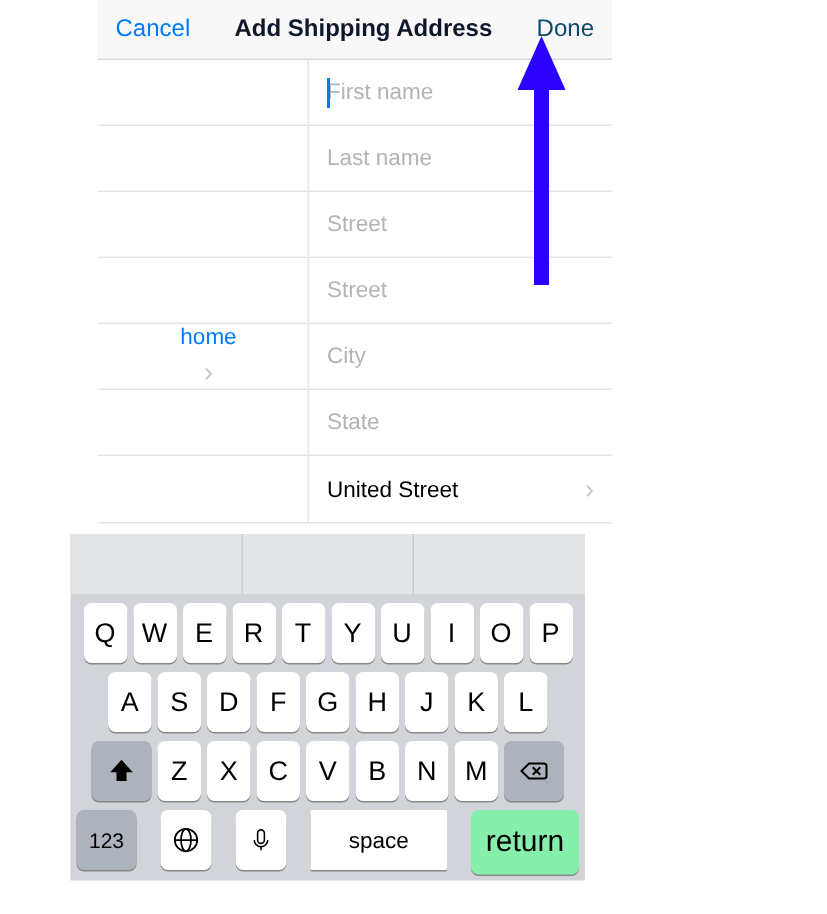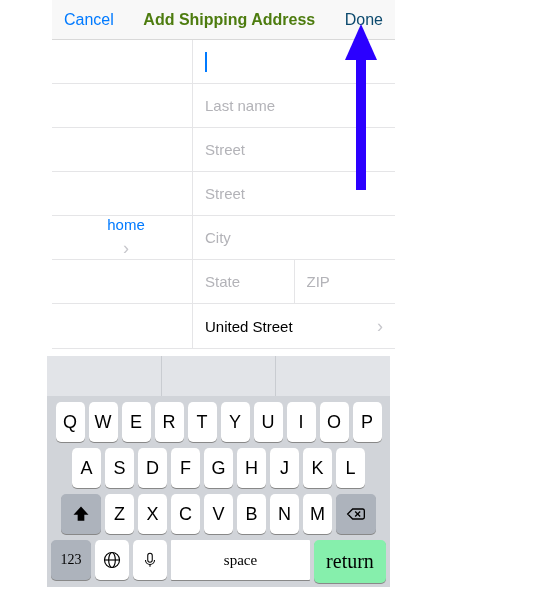--- a/index.html
+++ b/index.html
@@ -5,37 +5,37 @@
   * { box-sizing: border-box; margin: 0; padding: 0; }
   body {
     font-family: -apple-system, "Helvetica Neue", Arial, sans-serif;
     background: #fff;
     width: 551px;
     height: 609px;
     position: relative;
   }
   .phone {
     position: absolute;
-    left: 52px;
+    left: 65px;
     top: 0;
     width: 343px;
   }
   
   .navbar {
     height: 40px;
     background: #f8f8f8;
     border-bottom: 1px solid #d9d9d9;
     display: flex;
     align-items: center;
     justify-content: space-between;
     padding: 0 12px;
     font-size: 16px;
   }
   .nav-cancel { color: #007aff; cursor: pointer; }
-  .nav-title { color: #4d7c0f; font-weight: 600; }
+  .nav-title { color: #0f172a; font-weight: 600; }
   .nav-done { color: #0c4a6e; cursor: pointer; }
   
   .form {
     background: #fff;
     border-bottom: 1px solid #e5e5e7;
     position: relative;
   }
   .row {
     display: flex;
     align-items: stretch;
@@ -149,23 +149,22 @@
     cursor: pointer;
   }
   .kb-row.r2 { padding-left: 20px; padding-right: 20px; }
   .key-fn {
     background: #adb3bc;
     width: 40px;
   }
   .key-fn.shift svg, .key-fn.backspace svg { width: 20px; height: 20px; }
   .kb-bottom {
     display: flex;
-    gap: 4px;
+    gap: 16px;
     padding: 6px 4px 0 4px;
-    font-family: Liberation Serif, serif;
   }
   .key-123 {
     background: #adb3bc;
     border-radius: 5px;
     box-shadow: 0 1px 0 #888;
     width: 40px;
     height: 40px;
     display: flex;
     align-items: center;
     justify-content: center;
@@ -218,20 +217,21 @@
     <span class="nav-title">Add Shipping Address</span>
     <span class="nav-done">Done</span>
   </div>
 
   <div class="form">
 
     <div class="row">
       <div class="spacer-col"></div>
       <div class="field-col">
         <span class="caret"></span>
+        <input class="field-input" placeholder="First name" style="">
       </div>
     </div>
 
     <div class="row">
       <div class="spacer-col"></div>
       <div class="field-col">
         <input class="field-input" placeholder="Last name" style="">
       </div>
     </div>
 
@@ -257,23 +257,20 @@
       <div class="field-col">
         <input class="field-input" placeholder="City" style="">
       </div>
     </div>
 
     <div class="row">
       <div class="spacer-col"></div>
       <div class="state-zip">
         <div class="cell">
           <input class="field-input" placeholder="State" style="">
-        </div>
-        <div class="cell">
-          <input class="field-input" placeholder="ZIP" style="">
         </div>
       </div>
     </div>
 
     <div class="row">
       <div class="spacer-col"></div>
       <div class="country-row">
         <span>United Street</span>
         <span class="chevron">›</span>
       </div>

